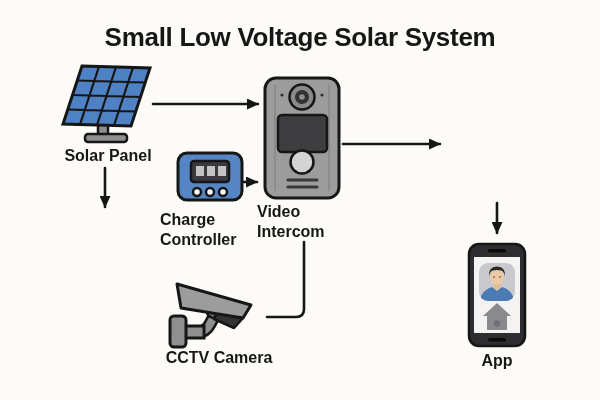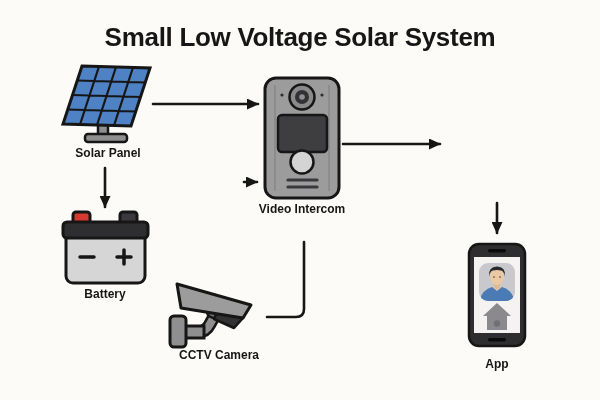--- a/index.html
+++ b/index.html
@@ -22,24 +22,23 @@
     font-weight:700;
     letter-spacing:-0.3px;
     white-space:nowrap;
     color:var(--text,#161616);
   }
   .node{position:absolute;}
   .node svg{display:block;}
   .node-label{
     position:absolute;
     transform:translateX(-50%);
-    font-size:12px;
+    font-size:16px;
     font-weight:700;
     line-height:1.22;
-    text-align:center;
     color:var(--text,#161616);
   }
   .nowrap{white-space:nowrap;}
   .connectors{position:absolute;left:0;top:0;}
 </style>
 </head>
 <body>
 
 <div class="canvas">
 
@@ -66,32 +65,34 @@
       <rect x="43" y="62" width="10" height="15" fill="#8F8F8F" stroke="#161616" stroke-width="2.5"></rect>
       <rect x="30" y="74" width="42" height="8" rx="3" fill="#8F8F8F" stroke="#161616" stroke-width="2.5"></rect>
       <g transform="matrix(68 2 -19 58 27 6)">
         <rect x="0" y="0" width="1" height="1" fill="var(--panel-blue)" stroke="#161616" stroke-width="3" vector-effect="non-scaling-stroke"></rect>
         <path d="M0.25,0 L0.25,1 M0.5,0 L0.5,1 M0.75,0 L0.75,1 M0,0.25 L1,0.25 M0,0.5 L1,0.5 M0,0.75 L1,0.75" stroke="#161616" stroke-width="2.2" vector-effect="non-scaling-stroke"></path>
       </g>
     </svg>
     <div class="node-label nowrap" style="left:53px;top:86px;">Solar Panel</div>
   </div>
 
-  <div class="node" style="left:60px;top:207px;">
-    <svg width="90" height="80" viewBox="0 0 90 80">
-      <rect x="13" y="5" width="17" height="14" rx="3" fill="var(--battery-red)" stroke="#161616" stroke-width="3"></rect>
-      <rect x="60" y="5" width="17" height="14" rx="3" fill="#3A3A3E" stroke="#161616" stroke-width="3"></rect>
-      <rect x="6" y="25" width="79" height="51" rx="7" fill="var(--battery-gray)" stroke="#161616" stroke-width="3"></rect>
-      <rect x="3" y="15" width="85" height="16" rx="4" fill="#2E2E30" stroke="#161616" stroke-width="3"></rect>
-      <path d="M20,50 L34,50" stroke="#161616" stroke-width="3.5" stroke-linecap="round"></path>
-      <path d="M57,50 L71,50 M64,43 L64,57" stroke="#161616" stroke-width="3.5" stroke-linecap="round"></path>
+
+  <div class="node" style="left:175px;top:150px;">
+    <svg width="70" height="54" viewBox="0 0 70 54">
+      <rect x="3" y="3" width="64" height="47" rx="9" fill="var(--controller-blue)" stroke="#161616" stroke-width="3"></rect>
+      <rect x="16" y="11" width="38" height="21" rx="3" fill="#3A3A3E" stroke="#161616" stroke-width="2.5"></rect>
+      <rect x="21" y="16" width="8" height="10" fill="#C4C4C4"></rect>
+      <rect x="32" y="16" width="8" height="10" fill="#C4C4C4"></rect>
+      <rect x="43" y="16" width="8" height="10" fill="#C4C4C4"></rect>
+      <circle cx="22" cy="42" r="4" fill="#FAFAFA" stroke="#161616" stroke-width="2.5"></circle>
+      <circle cx="35" cy="42" r="4" fill="#FAFAFA" stroke="#161616" stroke-width="2.5"></circle>
+      <circle cx="48" cy="42" r="4" fill="#FAFAFA" stroke="#161616" stroke-width="2.5"></circle>
     </svg>
-    <div class="node-label nowrap" style="left:45px;top:80px;">Battery</div>
+    <div class="node-label" style="left:35px;top:60px;width:100px;margin-left:-50px;transform:none;">Charge Controller</div>
   </div>
-
 
   <div class="node" style="left:158px;top:274px;">
     <svg width="105" height="75" viewBox="0 0 105 75">
       <path d="M40,58 Q48,58 52,50 Q55,44 58,40" stroke="#161616" stroke-width="13" fill="none" stroke-linecap="round"></path>
       <path d="M40,58 Q48,58 52,50 Q55,44 58,40" stroke="#8F8F8F" stroke-width="8" fill="none" stroke-linecap="round"></path>
       <rect x="24" y="52" width="22" height="12" fill="#8F8F8F" stroke="#161616" stroke-width="3"></rect>
       <rect x="12" y="42" width="16" height="31" rx="4" fill="#8F8F8F" stroke="#161616" stroke-width="3"></rect>
       <ellipse cx="57" cy="38" rx="8" ry="6" fill="#6E6E6E" stroke="#161616" stroke-width="2.5"></ellipse>
       <polygon points="60,36 85,44 76,54 56,45" fill="#323234" stroke="#161616" stroke-width="2.5" stroke-linejoin="round"></polygon>
       <polygon points="19,10 93,31 85,44 23,34" fill="var(--device-gray)" stroke="#161616" stroke-width="3" stroke-linejoin="round"></polygon>
@@ -132,16 +133,16 @@
         <path d="M13,60 Q17,48 26,46 L31,50 L36,46 Q45,48 49,60 Z" fill="var(--shirt-blue)"></path>
         <rect x="28" y="40" width="6" height="8" fill="#E3B98F"></rect>
         <ellipse cx="31" cy="35.5" rx="7" ry="8.5" fill="var(--skin)"></ellipse>
         <path d="M23,36 Q22,25.5 31,25.5 Q40,25.5 39,36 Q38,30 35,29.5 Q31,28.5 27,29.5 Q24,30 23,36 Z" fill="#2A2A2C"></path>
         <circle cx="28" cy="36" r="0.8" fill="#3A3A3C"></circle>
         <circle cx="34" cy="36" r="0.8" fill="#3A3A3C"></circle>
       </g>
       <path d="M31,62 L45,75 L41,75 L41,89 L21,89 L21,75 L17,75 Z" fill="#8A8A8E"></path>
       <circle cx="31" cy="82.5" r="3.2" fill="#707074"></circle>
     </svg>
-    <div class="node-label nowrap" style="left:31px;top:116px;">App</div>
+    <div class="node-label nowrap" style="left:31px;top:110px;">App</div>
   </div>
 
 </div>
 
 </body></html>

